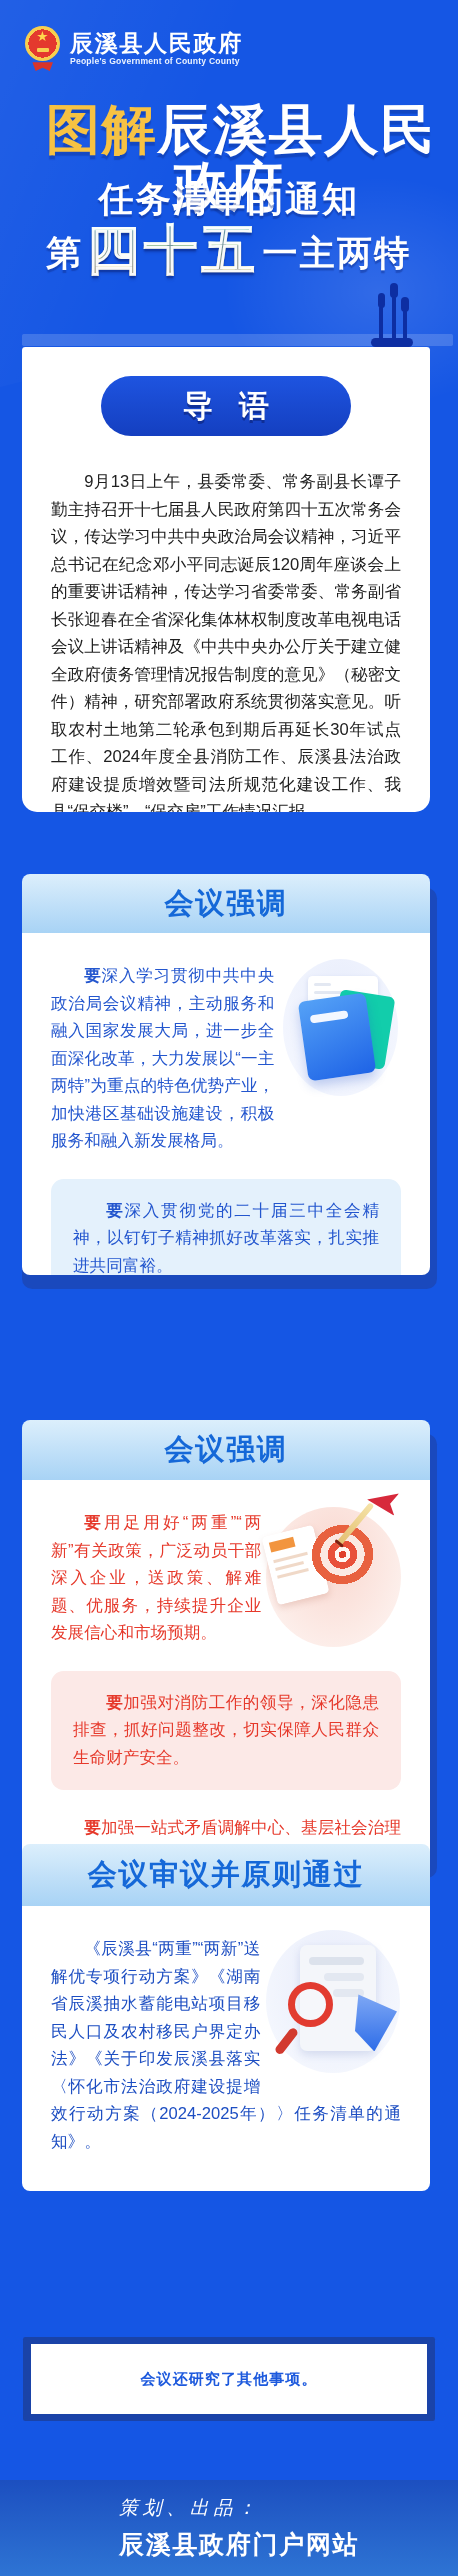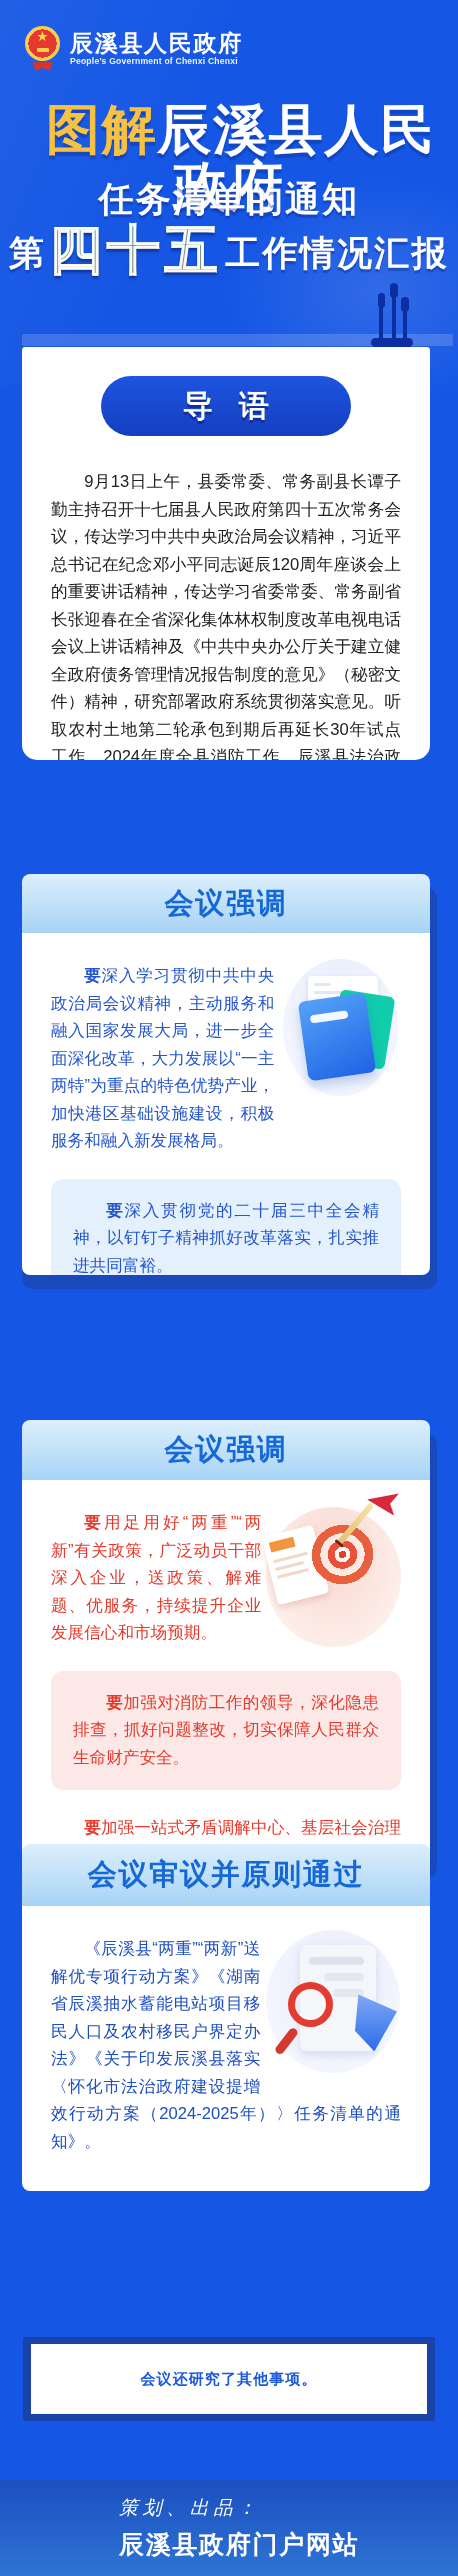--- a/index.html
+++ b/index.html
@@ -55,21 +55,21 @@
   
   .card{position:absolute;left:22px;width:408px;}
   .card .backing{position:absolute;left:0;right:-7.4px;top:13.7px;bottom:-13.7px;
     background:#1A49BD;border-radius:10.3px;}
   .card-head{position:relative;height:59px;border-radius:8px 8px 0 0;
     background:linear-gradient(180deg,#DCEFFC 0%,#BFDFF8 55%,#A8D3F5 100%);
     display:flex;align-items:center;justify-content:center;
     font-size:29px;font-weight:800;color:#1568D8;letter-spacing:1.7px;}
   .card-body{position:relative;background:#fff;border-radius:0 0 8px 8px;
     padding:29px 29px 0 29px;overflow:hidden;}
-  .intro-card{top:347px;height:413px;background:#fff;border-radius:3.4px 3.4px 15px 15px;overflow:hidden;}
+  .intro-card{top:347px;height:465px;background:#fff;border-radius:3.4px 3.4px 15px 15px;overflow:hidden;}
   .pill{margin:29px auto 0;width:250px;height:60px;border-radius:30px;
     background:linear-gradient(180deg,#1E54E0,#143FC0);
     display:flex;align-items:center;justify-content:center;
     color:#fff;font-size:30px;font-weight:800;letter-spacing:26px;text-indent:26px;
     text-shadow:0 2.9px 0.6px rgba(10,30,110,.55);}
   .para{font-size:16.6px;line-height:27.5px;text-align:justify;text-indent:2em;margin:0;}
   .intro-card .para{margin:32px 29px 0 29px;color:#202020;}
   .blue-text{color:#2356CE;} .red-text{color:#E6392B;} .navy-text{color:#1D4EC2;}
   .lead{font-weight:800;}
   .hl-box{border-radius:12.6px;padding:18.3px 22px;margin-top:24px;}
@@ -156,25 +156,25 @@
   <div class="bg-streak"></div>
   <div class="bg-glow"></div>
 
   <div class="emblem">
     <div class="ring"></div>
     <div class="star">★</div>
     <div class="gate"></div>
     <div class="ribbonE"></div>
   </div>
   <div class="gov-name">辰溪县人民政府</div>
-  <div class="gov-name-en">People's Government of Chenxi Chenxi</div>
+  <div class="gov-name-en">People's Government of County County</div>
 
   <div class="hero-title"><span class="accent">图解</span><span>辰溪县人民政府</span></div>
   <div class="hero-sub1">任务清单的通知</div>
-  <div class="hero-sub2"><span>第</span><span class="num">四十五</span><span>工作情况汇报</span></div>
+  <div class="hero-sub2"><span>第</span><span class="num">四十五</span><span>一主两特</span></div>
 
   <div class="ribbon"></div>
   <div class="reeds">
     <div class="stem s1">
         <div class="tip"></div>
       </div>
     <div class="stem s2">
         <div class="tip"></div>
       </div>
     <div class="stem s3">

